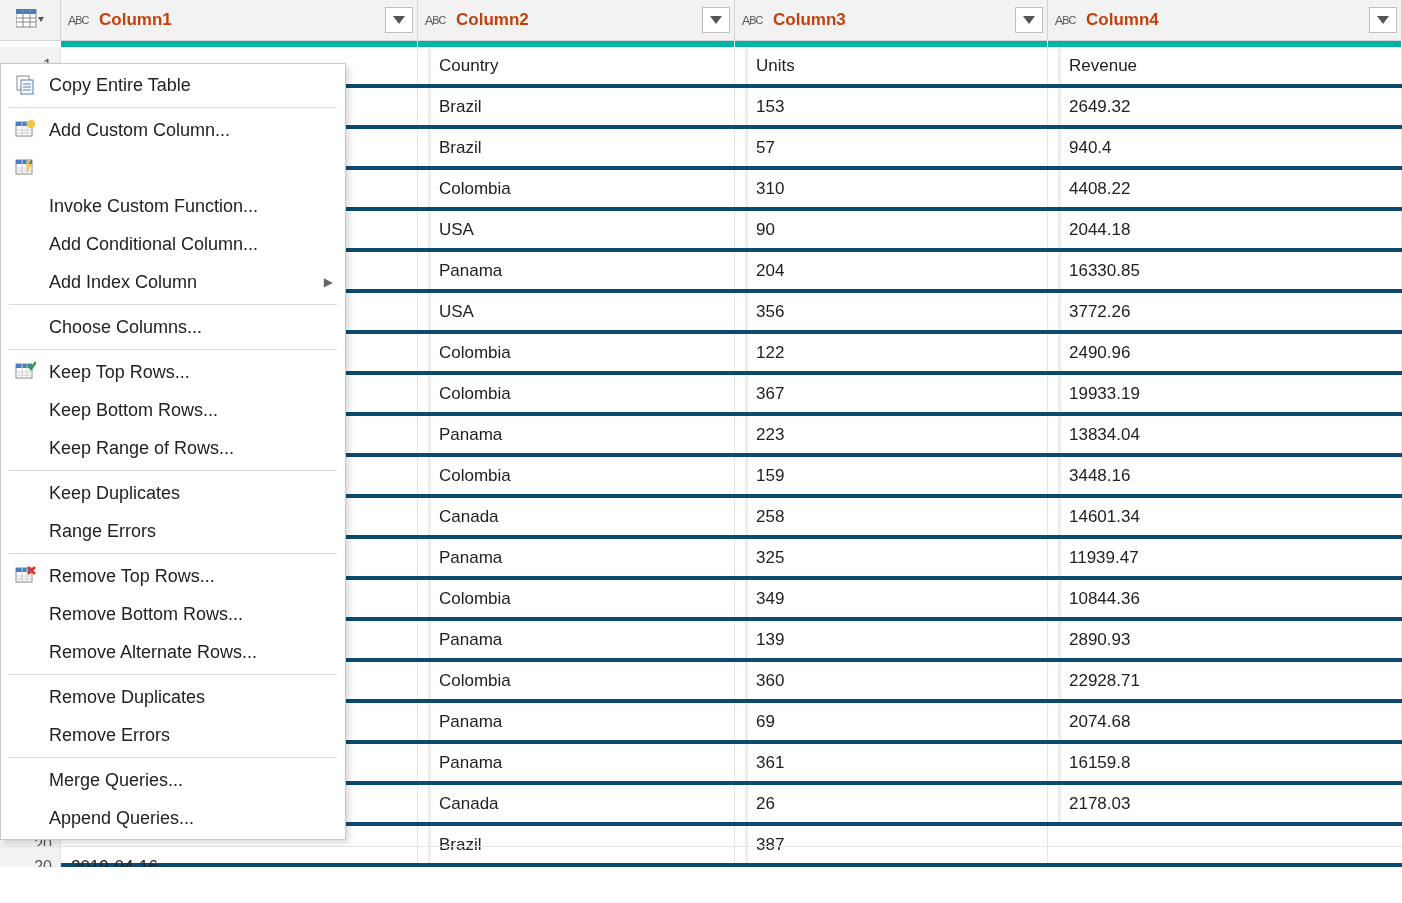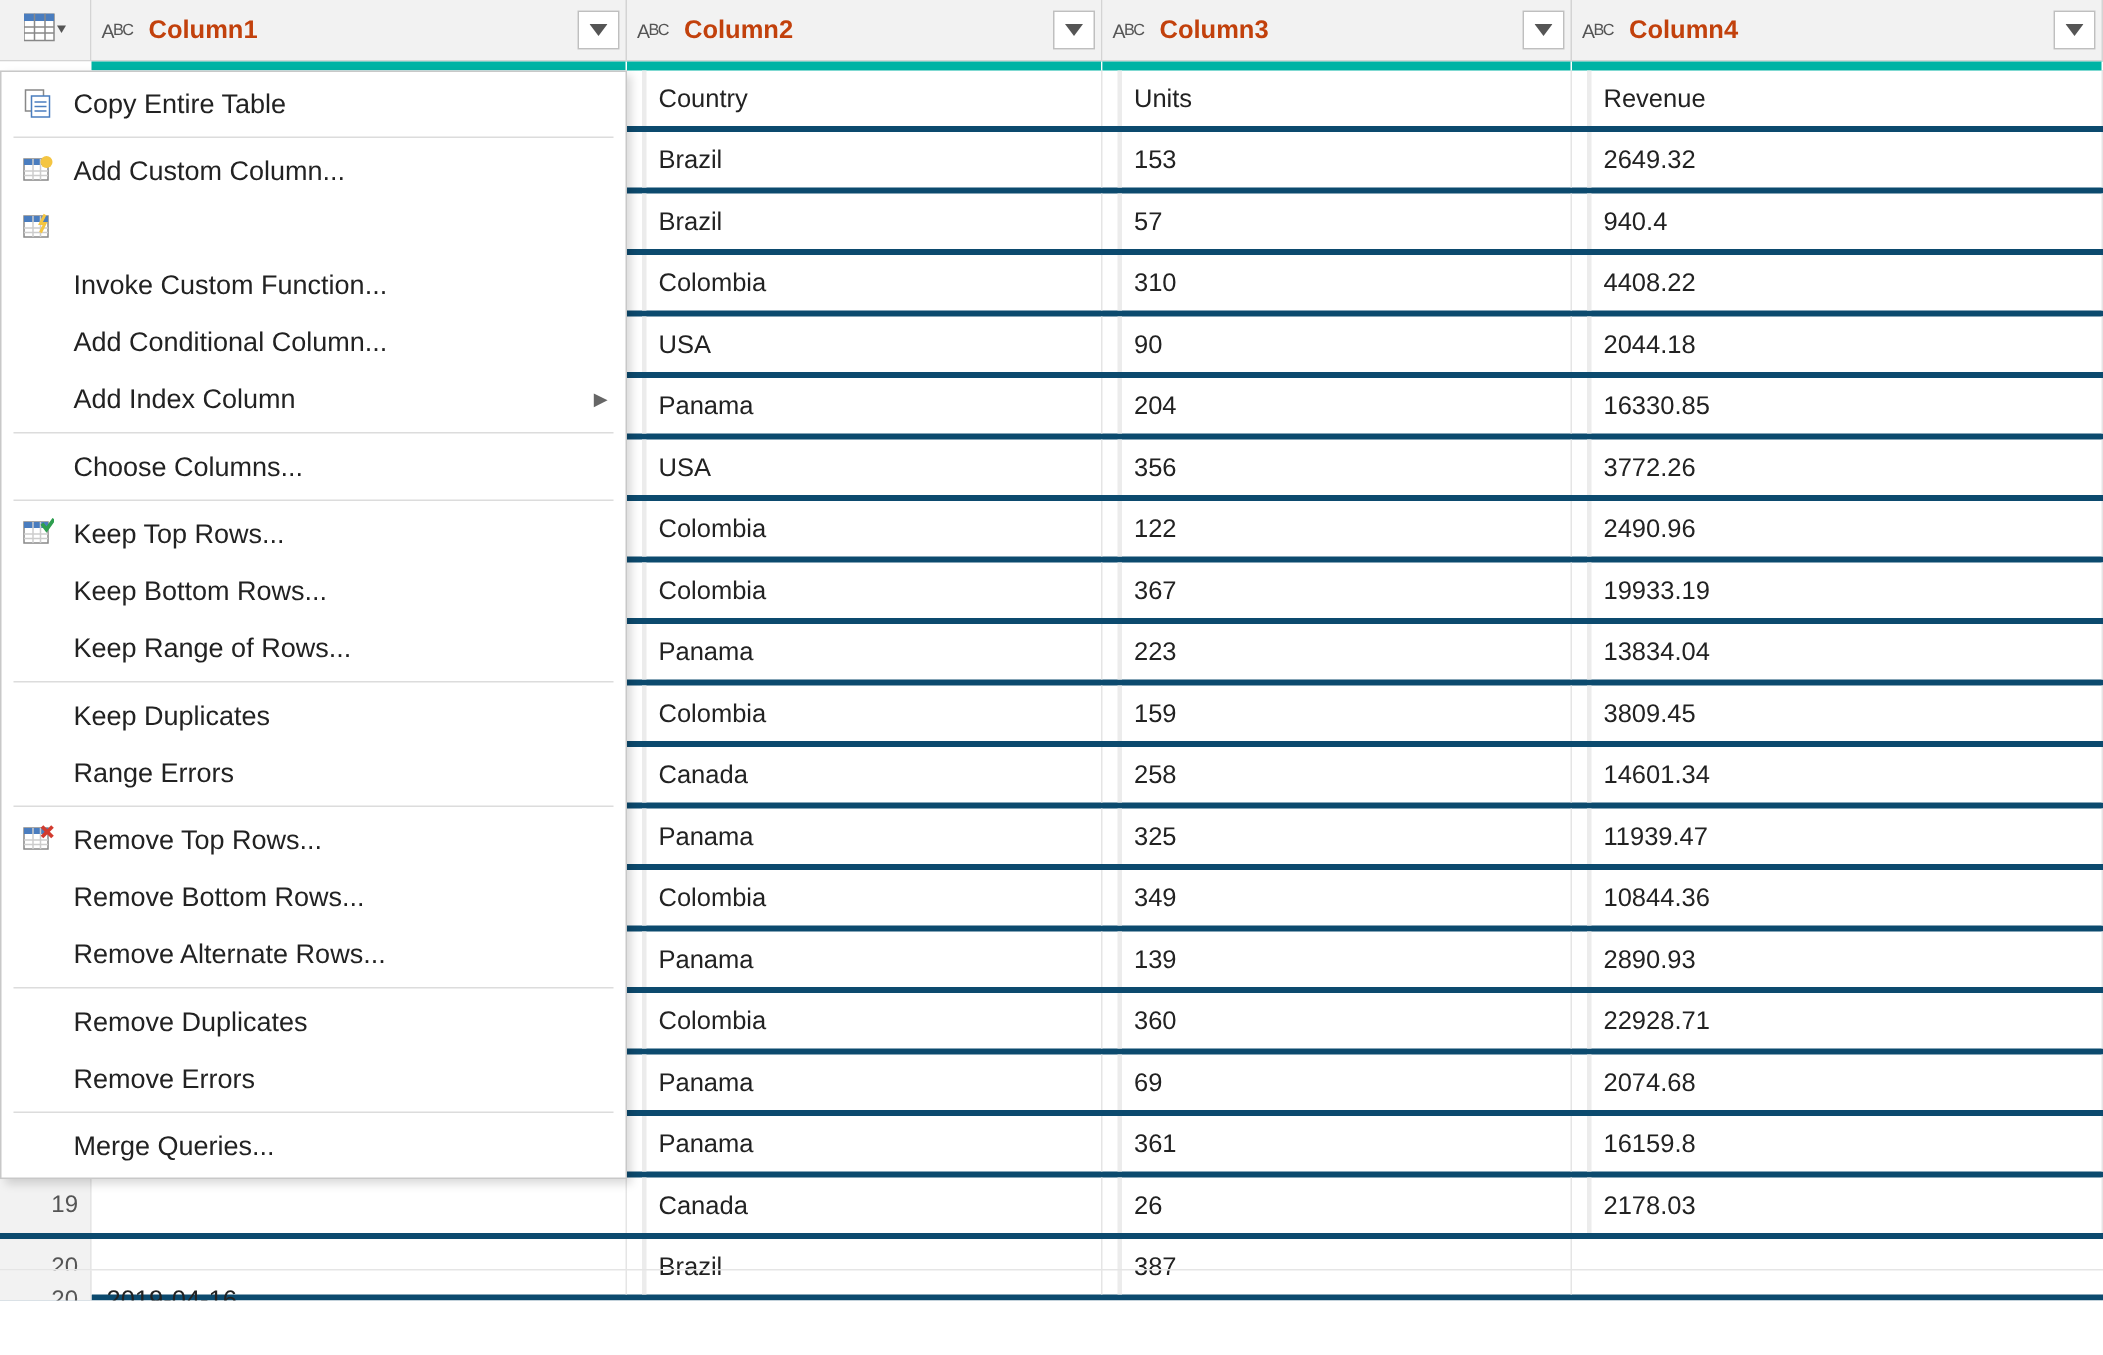--- a/index.html
+++ b/index.html
@@ -101,22 +101,22 @@
   .cell.c3 { width: 313px; }
   .cell.c4 { width: 354px; }
   .cell .vline {
     width:3px; align-self:stretch; margin-right:8px;
     background:#ececec;
   }
 
   
   .ctx-menu {
     position: absolute;
-    left: 0; top: 0;
-    width: 418px;
+    left: 0; top: 16px;
+    width: 346px;
     background: #fff;
     border: 1px solid #c8c8c8;
     box-shadow: 3px 3px 6px rgba(0,0,0,0.15);
     z-index: 20;
     padding: 2px 0;
   }
   .ctx-item {
     display: flex;
     align-items: center;
     height: 38px;
@@ -388,21 +388,21 @@
         <div class="cell c2">
           <span class="vline"></span>
           <span>Colombia</span>
         </div>
         <div class="cell c3">
           <span class="vline"></span>
           <span>159</span>
         </div>
         <div class="cell c4">
           <span class="vline"></span>
-          <span>3809.45</span>
+          <span>3448.16</span>
         </div>
       </div>
       <div class="data-row">
         <div class="gutter">12</div>
         <div class="cell c1"></div>
         <div class="cell c2">
           <span class="vline"></span>
           <span>Canada</span>
         </div>
         <div class="cell c3">
@@ -662,19 +662,23 @@
       </div>
       <div class="ctx-item">
         <span class="mi-icon"></span>
         <span class="mi-label">Remove Errors</span>
       </div>
       <div class="ctx-sep"></div>
       <div class="ctx-item">
         <span class="mi-icon"></span>
         <span class="mi-label">Merge Queries...</span>
       </div>
+      <div class="ctx-item">
+        <span class="mi-icon"></span>
+        <span class="mi-label">Append Queries...</span>
+      </div>
     </div>
 
   <div class="row20">
     <div class="gutter">20</div>
     <div class="widecell">2019-04-16</div>
   </div>
 </div>
 
 </body></html>

